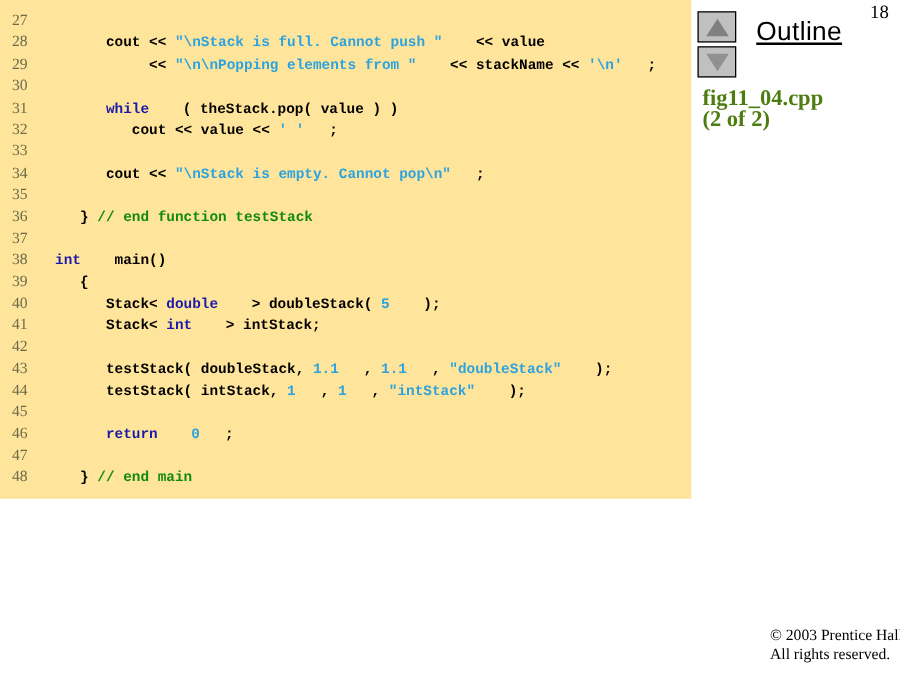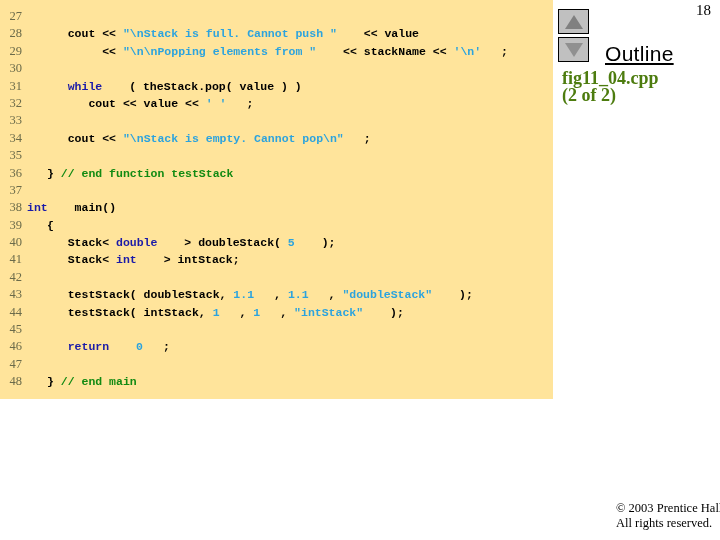--- a/index.html
+++ b/index.html
@@ -45,21 +45,21 @@
   }
   .ln {
     display: inline-block;
     width: 22px;
     text-align: right;
     color: #6B6B4A;
     font-family: "Liberation Serif", serif;
     font-size: 12.5px;
     font-weight: normal;
     flex: 0 0 22px;
-    margin-right: 5px;
+    margin-right: 22px;
   }
   .code-text { color: #000000; }
 
   .tok-str  { color: #2CA3DE; }
   .tok-kw   { color: #1A1AA8; }
   .tok-cmt  { color: #128A12; }
   .tok-num  { color: #2CA3DE; }
   .tok-plain{ color: #000000; margin-left: 20px; }
 
   
@@ -106,21 +106,20 @@
   #outline-title {
     position: absolute;
     left: 52px;
     top: 14px;
     font-family: "Liberation Sans", sans-serif;
     font-size: 21px;
     color: #000000;
     text-decoration: underline;
     letter-spacing: 0.3px;
     white-space: nowrap;
-    margin-top: 28px;
   }
 
   #page-number {
     position: absolute;
     left: 143px;
     top: 2px;
     font-family: "Liberation Serif", serif;
     font-size: 15px;
     color: #000000;
   }

